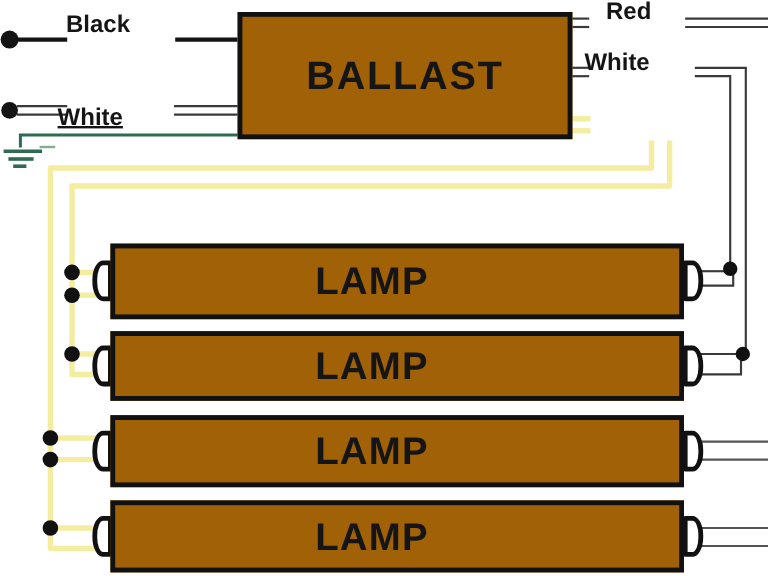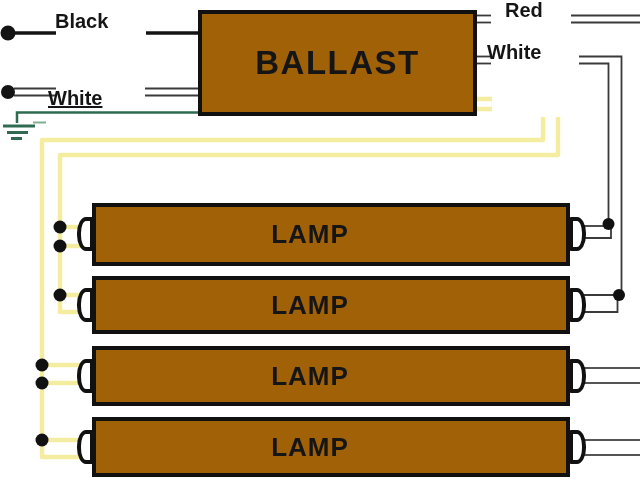--- a/index.html
+++ b/index.html
@@ -5,21 +5,21 @@
   html,body{margin:0;padding:0;background:#fff;}
   #stage{
     position:relative;width:640px;height:480px;background:#ffffff;overflow:hidden;
     font-family:"Liberation Sans", sans-serif;color:#151515;
   }
   #wires{position:absolute;left:0;top:0;z-index:1;}
   .box{position:absolute;background:#a16207;border:4px solid #111;box-sizing:border-box;z-index:3;
        display:flex;align-items:center;justify-content:center;}
   .ballast{left:198px;top:10px;width:279px;height:106px;}
   .ballast span{font-size:33px;font-weight:600;letter-spacing:1.5px;}
-  .lamp span{font-size:26px;font-weight:700;letter-spacing:1px;position:relative;left:-21px;}
+  .lamp span{font-size:32px;font-weight:700;letter-spacing:1px;position:relative;left:-21px;}
   .lamp1{left:92px;top:203px;width:478px;height:63px;}
   .lamp2{left:92px;top:276px;width:478px;height:58px;}
   .lamp3{left:92px;top:346px;width:478px;height:60px;}
   .lamp4{left:92px;top:417px;width:478px;height:60px;}
   .cap{position:absolute;width:17px;height:34px;background:#fff;border:4px solid #111;
        box-sizing:border-box;z-index:2;}
   .capL{left:77px;border-radius:9px 2px 2px 9px / 16px 2px 2px 16px;}
   .capR{left:569px;border-radius:2px 9px 9px 2px / 2px 16px 16px 2px;}
   .ct1{top:217px;} .ct2{top:288px;} .ct3{top:359px;} .ct4{top:430px;}
   .wlabel{position:absolute;z-index:4;font-size:20px;font-weight:600;white-space:nowrap;

